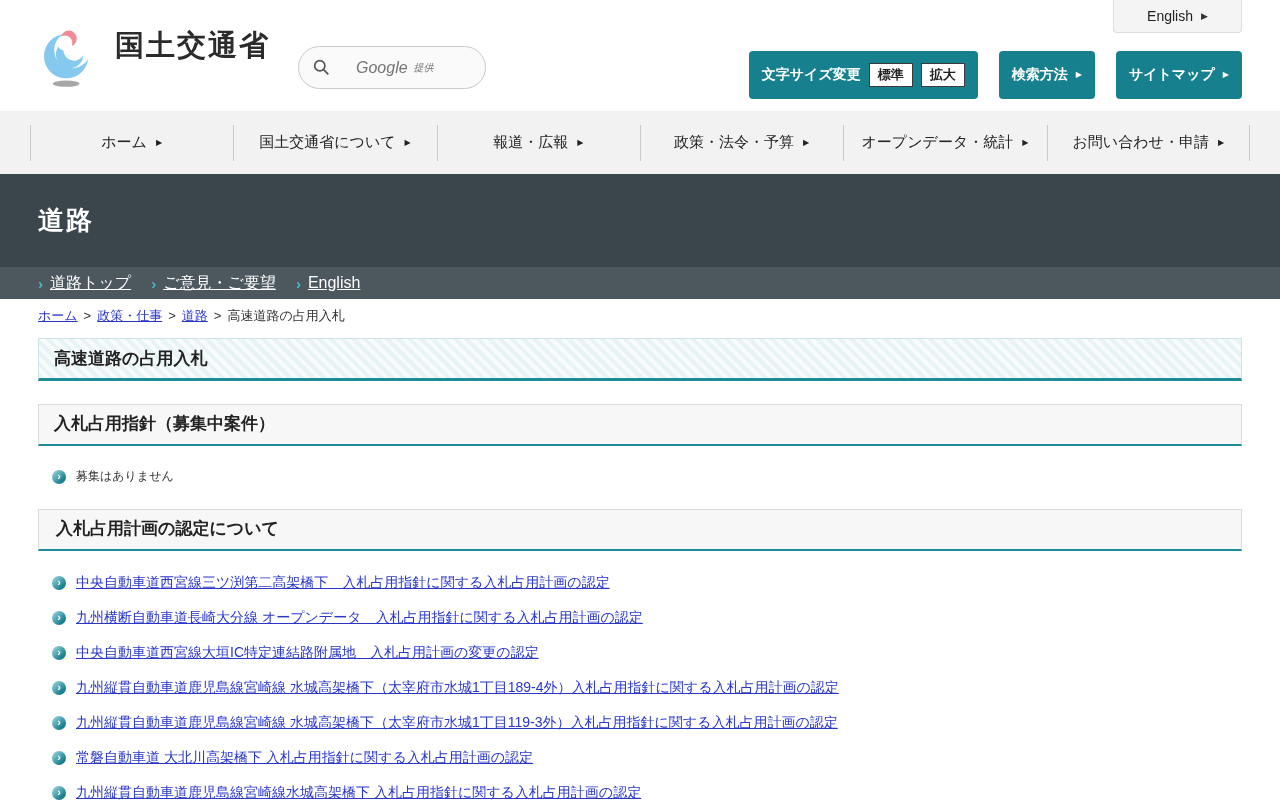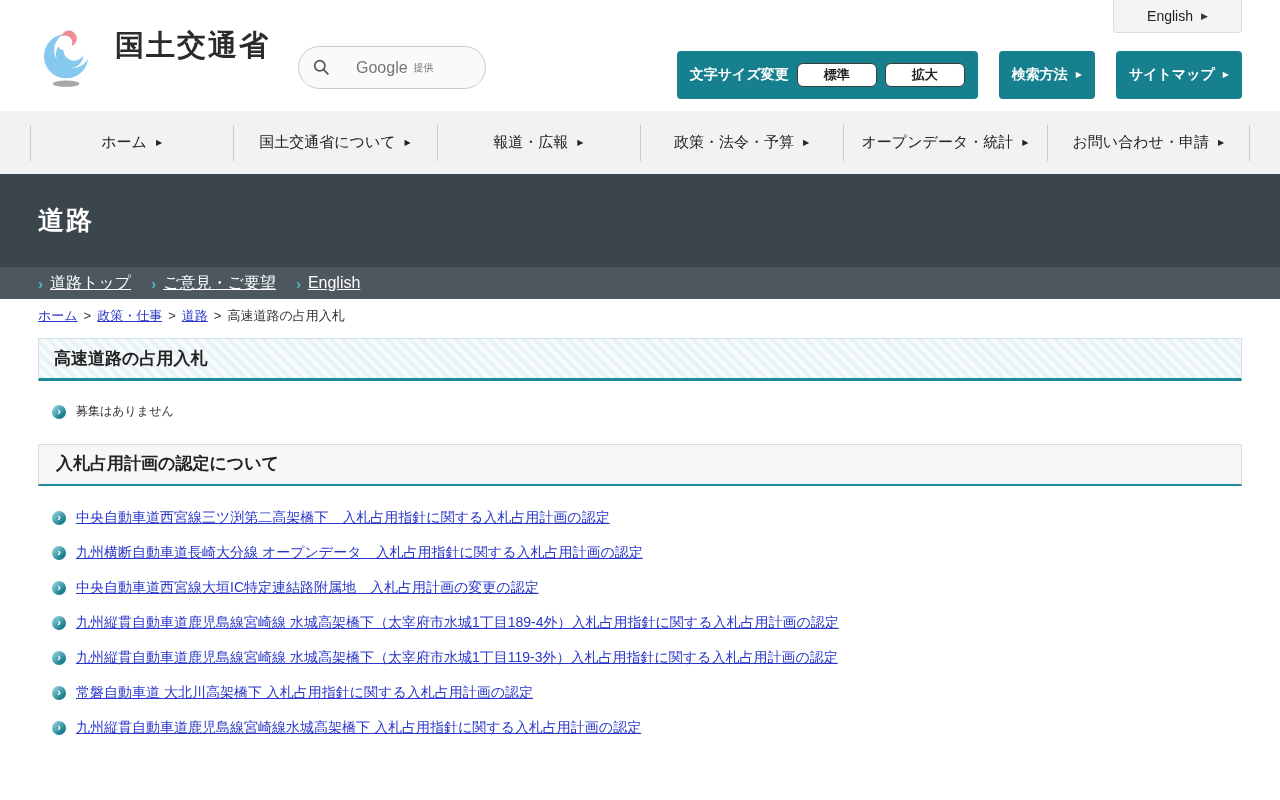--- a/index.html
+++ b/index.html
@@ -4,31 +4,31 @@
 <style>
   * { margin:0; padding:0; box-sizing:border-box; }
   html,body { width:1280px; background:#fff; font-family:"Liberation Sans","DejaVu Sans",sans-serif; color:#222; }
   .page { width:1280px; height:800px; overflow:hidden; background:#fff; }
 
   
   .top { position:relative; height:111px; background:#fff; }
   .logo { position:absolute; left:36px; top:26px; display:flex; align-items:flex-start; gap:17px; cursor:pointer; }
   .logo-text { font-size:29px; font-weight:bold; color:#2b2b2b; letter-spacing:2px; }
   .searchbox { position:absolute; left:298px; top:46px; width:188px; height:43px; background:#fafafa;
-               border:1px solid #c9c9c9; border-radius:22px; display:flex; align-items:center; padding:0 14px; gap:26px; cursor:text; }
+               border:1px solid #c9c9c9; border-radius:22px; display:flex; align-items:center; padding:0 14px; gap:26px; cursor:text;font-style:italic; }
   .searchbox .gtext { color:#757575; font-size:16px; }
   .searchbox .gsub { color:#757575; font-size:10px; margin-left:-20px; }
   .english-btn { position:absolute; right:38px; top:0; width:129px; height:33px; background:#f4f4f4;
                  border:1px solid #ddd; border-top:none; border-radius:0 0 4px 4px; display:flex; align-items:center;
                  justify-content:center; gap:8px; font-size:14px; color:#222; cursor:pointer; }
   .teal-row { position:absolute; right:38px; top:51px; display:flex; gap:21px; align-items:center; }
   .teal-btn { background:#17808F; color:#fff; height:48px; border-radius:4px; display:flex; align-items:center;
               padding:0 13px; font-size:14px; font-weight:bold; gap:8px; cursor:pointer; white-space:nowrap; }
-  .chip { background:#fff; color:#222; border:1.5px solid #3a3a3a; border-radius:6px; font-size:13px; font-weight:bold;
-          padding:2px 26px; line-height:18px; cursor:pointer; }
+  .chip { background:#fff; color:#222; border:1.5px solid #3a3a3a; border-radius:0; font-size:13px; font-weight:bold;
+          padding:2px 8px; line-height:18px; cursor:pointer; }
   .tri { font-size:8px; line-height:1; }
   .tri.dark { color:#333; font-size:9px; }
 
   
   .gnav { height:63px; background:#f2f2f2; }
   .gnav-inner { margin:0 30px; height:100%; display:flex; }
   .nav-item { flex:1; position:relative; display:flex; align-items:center; justify-content:center; gap:9px;
               font-size:15px; color:#222; cursor:pointer; }
   .nav-item::before { content:""; position:absolute; left:0; top:50%; transform:translateY(-50%);
                       width:1px; height:36px; background:#c9c9c9; }
@@ -163,20 +163,21 @@
   </div>
 
   <main class="content">
 
     <div class="crumbs">
       <a>ホーム</a><span class="sep">&gt;</span><a>政策・仕事</a><span class="sep">&gt;</span><a>道路</a><span class="sep">&gt;</span><span>高速道路の占用入札</span>
     </div>
 
     <div class="page-title">高速道路の占用入札</div>
 
+    <div class="sec-head">入札占用指針（募集中案件）</div>
 
     <div class="row">
       <span class="bullet">›</span>
       <span class="note">募集はありません</span>
     </div>
 
     <div class="sec-head second">入札占用計画の認定について</div>
 
     <div class="links">
       <div class="row">

